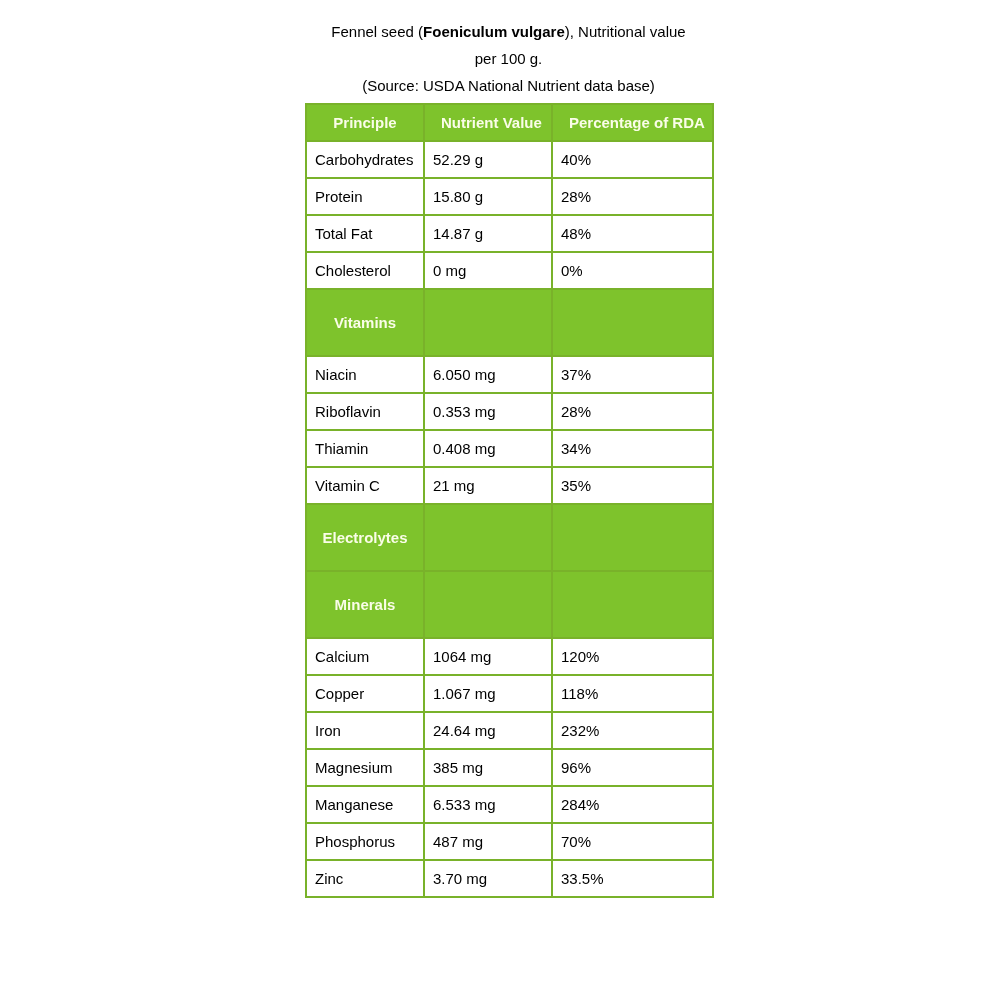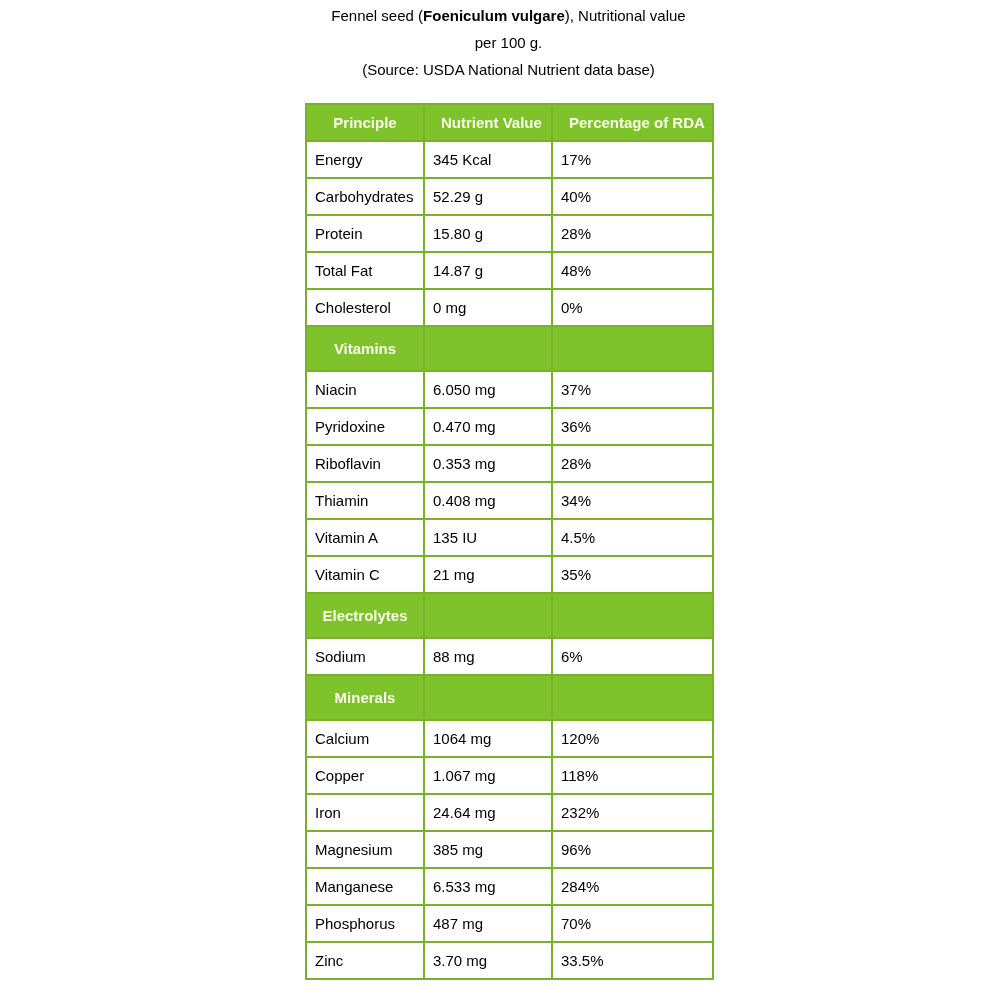--- a/index.html
+++ b/index.html
@@ -7,21 +7,21 @@
     --border-green:#79b22a;
     --header-text:#fafde8;
     --body-text:#000000;
   }
   html,body{margin:0;padding:0;background:#ffffff;}
   .canvas{
     position:relative;width:1000px;height:1000px;background:#ffffff;
     font-family:"Liberation Sans",sans-serif;color:var(--body-text);
   }
   .title-block{
-    position:absolute;left:305px;top:2px;width:407px;
+    position:absolute;left:305px;top:18px;width:407px;
     text-align:center;font-size:15px;line-height:27px;
   }
   .title-line{white-space:nowrap;}
   .source-line{white-space:nowrap;}
   table.nutrition{
     position:absolute;left:305px;top:103px;width:407px;
     border-collapse:collapse;table-layout:fixed;font-size:15px;
   }
   table.nutrition th,
   table.nutrition td{
@@ -29,21 +29,21 @@
     height:35px;padding:0 4px 0 8px;
     text-align:left;vertical-align:middle;
     overflow:hidden;white-space:nowrap;
   }
   table.nutrition thead th{
     background:var(--table-green);color:var(--header-text);
     font-weight:bold;text-align:center;padding:0 16px;
   }
   table.nutrition tr.section-row td{
     background:var(--table-green);color:var(--header-text);
-    font-weight:bold;text-align:center;padding:4px;margin-top:8px;
+    font-weight:bold;text-align:center;padding:15px;margin-top:8px;
   }
 </style>
 </head>
 <body>
 
 <div class="canvas">
 
   <div class="title-block">
     <div class="title-line"><span>Fennel seed (</span><b>Foeniculum vulgare</b><span>), Nutritional value</span></div>
     <div class="title-line">per 100 g.</div>
@@ -57,25 +57,20 @@
       <col style="width:161px">
     </colgroup>
     <thead>
       <tr>
         <th>Principle</th>
         <th>Nutrient Value</th>
         <th>Percentage of RDA</th>
       </tr>
     </thead>
     <tbody>
-        <tr>
-          <td>Energy</td>
-          <td>345 Kcal</td>
-          <td>17%</td>
-        </tr>
         <tr>
           <td>Carbohydrates</td>
           <td>52.29 g</td>
           <td>40%</td>
         </tr>
         <tr>
           <td>Protein</td>
           <td>15.80 g</td>
           <td>28%</td>
         </tr>
@@ -93,53 +88,38 @@
           <td>Vitamins</td>
           <td></td>
           <td></td>
         </tr>
         <tr>
           <td>Niacin</td>
           <td>6.050 mg</td>
           <td>37%</td>
         </tr>
         <tr>
-          <td>Pyridoxine</td>
-          <td>0.470 mg</td>
-          <td>36%</td>
-        </tr>
-        <tr>
           <td>Riboflavin</td>
           <td>0.353 mg</td>
           <td>28%</td>
         </tr>
         <tr>
           <td>Thiamin</td>
           <td>0.408 mg</td>
           <td>34%</td>
         </tr>
         <tr>
-          <td>Vitamin A</td>
-          <td>135 IU</td>
-          <td>4.5%</td>
-        </tr>
-        <tr>
           <td>Vitamin C</td>
           <td>21 mg</td>
           <td>35%</td>
         </tr>
         <tr class="section-row">
           <td>Electrolytes</td>
           <td></td>
           <td></td>
-        </tr>
-        <tr>
-          <td>Sodium</td>
-          <td>88 mg</td>
-          <td>6%</td>
         </tr>
         <tr class="section-row">
           <td>Minerals</td>
           <td></td>
           <td></td>
         </tr>
         <tr>
           <td>Calcium</td>
           <td>1064 mg</td>
           <td>120%</td>

